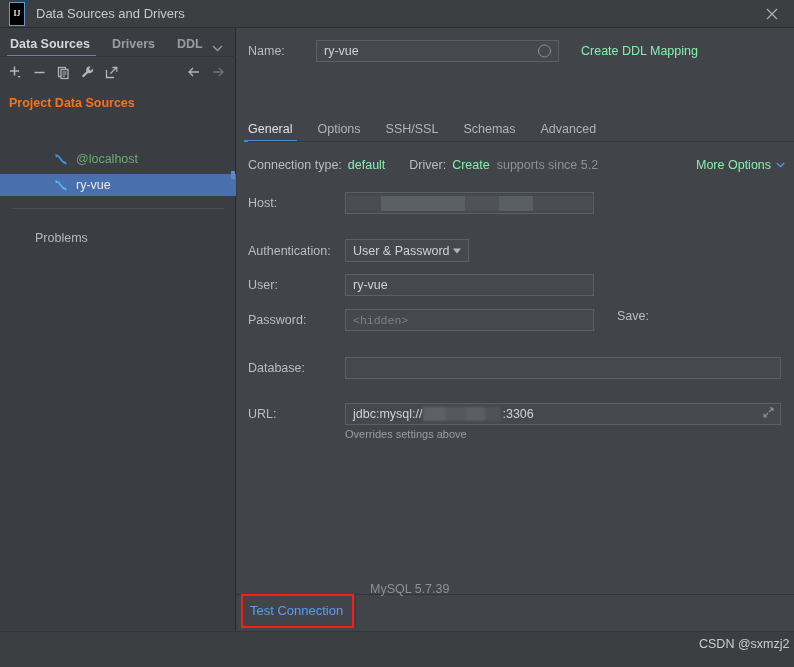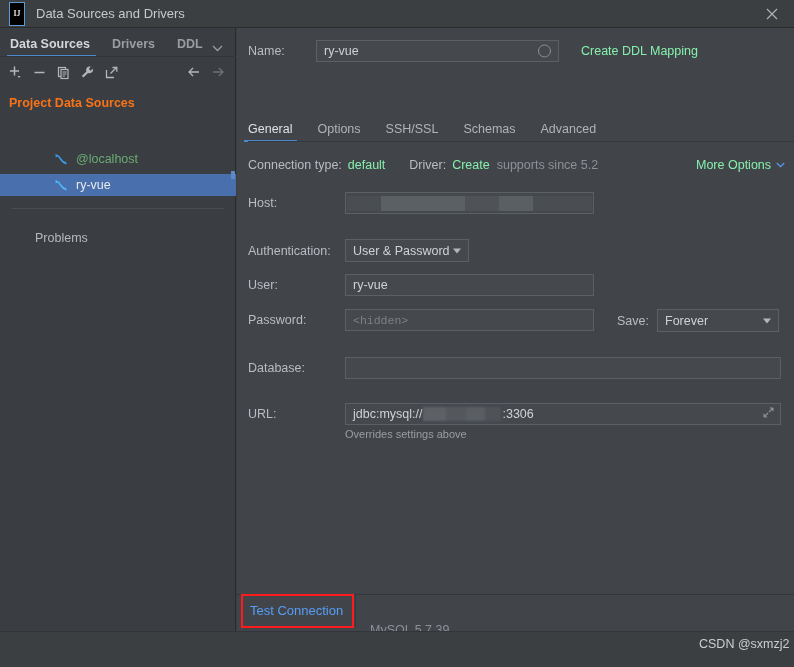--- a/index.html
+++ b/index.html
@@ -217,21 +217,21 @@
   }
   .test-conn {
     position: absolute; left: 250px; top: 603px;
     font-size: 13px; color: #589df6;
   }
   .test-conn-box {
     position: absolute; left: 241px; top: 594px; width: 113px; height: 34px;
     border: 2px solid #ff1b1b;
   }
   .ver-text {
-    position: absolute; left: 370px; top: 623px;
+    position: absolute; left: 370px; top: 582px;
     font-size: 12.5px; color: #8d9196;
   }
   .vsep {
     position: absolute; left: 355px; top: 595px; width: 1px; height: 32px;
     background: #35383c;
   }
 
   .footer {
     position: absolute; left: 0; top: 632px; width: 794px; height: 35px;
     background: #3c3f41;
@@ -407,24 +407,20 @@
     </div>
 
     <div class="row" style="left:11px; top:281px;">
       <div class="lab" style="width:97px;">Password:</div>
       <div class="field" style="width:249px;">
         <span class="ph">&lt;hidden&gt;</span>
       </div>
     </div>
     <div class="row" style="left:380px; top:281px;">
       <div class="lab" style="width:40px;">Save:</div>
-      <div class="select" style="width:122px;">
-        <span>Forever</span>
-        <span class="arrow"></span>
-      </div>
     </div>
 
     <div class="row" style="left:11px; top:329px;">
       <div class="lab" style="width:97px;">Database:</div>
       <div class="field" style="width:436px;">
         <span></span>
       </div>
     </div>
 
     <div class="row" style="left:11px; top:375px;">

